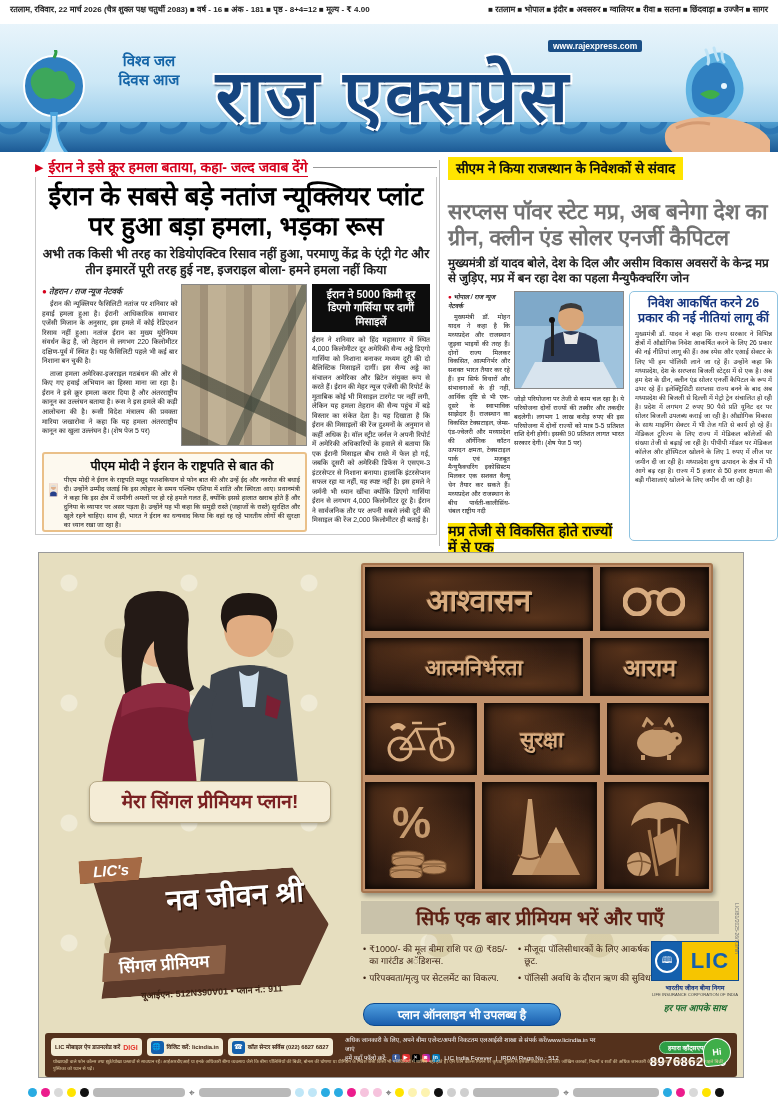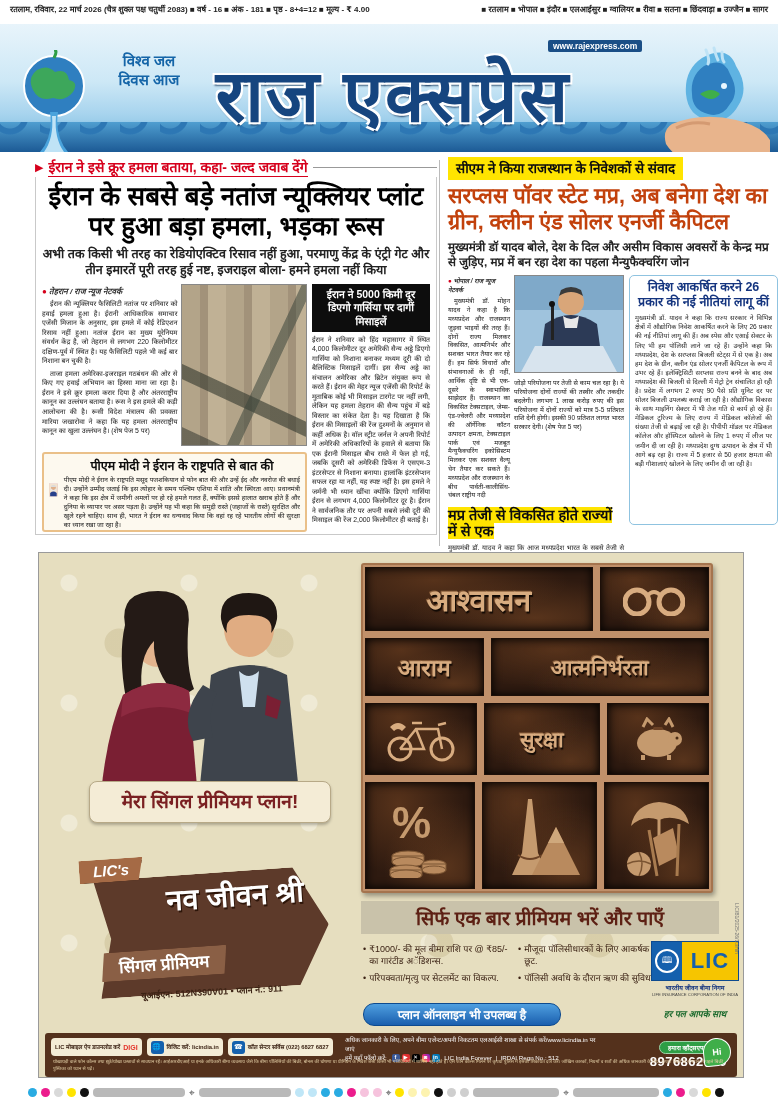--- a/index.html
+++ b/index.html
@@ -61,21 +61,21 @@
     padding:3px 5px;display:flex;gap:6px;height:80px;box-sizing:border-box;}
   .modibox h3{font-size:12.5px;font-weight:bold;margin:0 0 2px;text-align:center;color:#0d0d0d;}
   .modibox .nbody{font-size:6.5px;text-indent:0;}
   .sidebarbox{width:128px;}
   .sidebarbox .bh{background:#0d0d0d;color:#fff;font-size:10.5px;font-weight:bold;
     text-align:center;line-height:1.25;padding:4px 3px;margin-bottom:3px;}
   
   #cm{position:absolute;left:448px;top:157px;width:330px;height:390px;}
   .kicker-yellow{display:inline-block;background:#ffe400;color:#0d0d0d;font-size:13.5px;font-weight:bold;
     padding:2px 8px 3px;}
-  .headline-lg{font-size:21.5px;line-height:1.2;font-weight:bold;color:#c2410c;margin:4px 0 4px;}
+  .headline-lg{font-size:21.5px;line-height:1.2;font-weight:bold;color:#737373;margin:20px 0 4px;}
   .deck-sm{font-size:11.8px;line-height:1.3;font-weight:bold;color:#222;margin:0 0 5px;}
   .cm-lower{display:flex;gap:5px;}
   .cm-leftgrp{width:176px;}
   .cm-toprow{display:flex;gap:4px;}
   .cm-colA{width:62px;}
   .cm-colA .byline{font-size:6.3px;}
   .cm-colA .nbody{font-size:6.4px;text-indent:6px;}
   .cm-mid{width:110px;}
   .cmphoto{width:108px;height:96px;border:1px solid #888;}
   .cm-cap{font-size:6.5px;line-height:1.35;text-align:justify;color:#222;margin-top:2px;}
@@ -139,21 +139,21 @@
   .categoryline{position:absolute;left:318px;top:478px;width:300px;font-size:10px;color:#222;}
   
   .licblock{position:absolute;left:612px;top:388px;width:88px;text-align:center;}
   .liclogo{display:flex;height:38px;border:1px solid #0d4a8f;}
   .licem{width:30px;background:#1460ad;display:flex;align-items:center;justify-content:center;}
   .licem .ring{width:20px;height:20px;border-radius:50%;border:2px solid #fff;display:flex;align-items:center;justify-content:center;color:#fff;font-size:9px;}
   .licyellow{flex:1;background:#f6c500;display:flex;align-items:center;justify-content:center;
     color:#1460ad;font-size:22px;font-weight:bold;letter-spacing:1px;}
   .licname{font-size:6.3px;font-weight:bold;color:#15357f;margin-top:2px;}
   .licname-en{font-size:4.2px;color:#444;}
-  .licslogan{font-size:9px;font-style:italic;font-weight:bold;color:#1d6b2e;margin-top:10px;}
+  .licslogan{font-size:9px;font-style:italic;font-weight:bold;color:#1d6b2e;margin-top:4px;}
   .vcode{position:absolute;right:3px;top:350px;writing-mode:vertical-rl;font-size:5px;color:#777;}
 
   
   .adfooter{position:absolute;left:6px;top:480px;width:692px;height:44px;background:#54311c;
     border-radius:3px;color:#fff;}
   .chips{position:absolute;left:6px;top:5px;display:flex;gap:5px;}
   .chip{background:#f4ecd6;border-radius:4px;color:#3c2315;font-size:5.8px;font-weight:bold;
     padding:3px 4px;display:flex;align-items:center;gap:3px;height:18px;box-sizing:border-box;}
   .chip .cicon{width:13px;height:13px;border-radius:3px;background:#1460ad;color:#fff;display:flex;
     align-items:center;justify-content:center;font-size:7px;}
@@ -182,21 +182,21 @@
   .py{background:#ffe400;} .pk{background:#111;}
   .pcl{background:#bfe6f7;} .pml{background:#f6c3dd;} .pyl{background:#fdf3b0;} .pkl{background:#cfcfcf;}
 </style>
 </head>
 <body>
 
 <div id="page">
 
   <div class="topbar">
     <span>रतलाम, रविवार, 22 मार्च 2026 (चैत्र शुक्ल पक्ष चतुर्थी 2083) ■ वर्ष - 16 ■ अंक - 181 ■ पृष्ठ - 8+4=12 ■ मूल्य - ₹ 4.00</span>
-    <span>■ रतलाम ■ भोपाल ■ इंदौर ■ एलआईसुर ■ ग्वालियर ■ रीवा ■ सतना ■ छिंदवाड़ा ■ उज्जैन ■ सागर</span>
+    <span>■ रतलाम ■ भोपाल ■ इंदौर ■ अवसरुर ■ ग्वालियर ■ रीवा ■ सतना ■ छिंदवाड़ा ■ उज्जैन ■ सागर</span>
   </div>
 
   <div class="masthead">
     <div class="waves2"></div>
     <div class="waves"></div>
     <div class="globe">
       <svg width="95" height="110" viewBox="0 0 95 110">
         <circle cx="42" cy="36" r="30" fill="#2f7fc0"></circle>
         <path d="M25 20 q10 -6 18 2 q12 -4 14 8 q10 2 4 12 q-8 10 -20 6 q-14 4 -20 -8 q-6 -12 4 -20z" fill="#3fae49" opacity=".85"></path>
         <circle cx="42" cy="36" r="30" fill="none" stroke="#fff" stroke-width="2"></circle>
@@ -335,25 +335,25 @@
         </div>
         <div class="cell" style="flex:1">
           <svg width="62" height="34" viewBox="0 0 62 34">
             <circle cx="14" cy="20" r="12" fill="none" stroke="#d8ac80" stroke-width="5"></circle>
             <circle cx="48" cy="20" r="12" fill="none" stroke="#d8ac80" stroke-width="5"></circle>
             <path d="M24 14 q7 -8 14 0" stroke="#d8ac80" stroke-width="4" fill="none"></path>
           </svg>
         </div>
       </div>
       <div class="srow r2">
+        <div class="cell" style="flex:1.85">
+          <span class="sword" style="font-size:21px">आत्मनिर्भरता</span>
+        </div>
         <div class="cell" style="flex:1">
           <span class="sword" style="font-size:23px">आराम</span>
-        </div>
-        <div class="cell" style="flex:1.85">
-          <span class="sword" style="font-size:21px">आत्मनिर्भरता</span>
         </div>
       </div>
       <div class="srow r3">
         <div class="cell" style="flex:1.1">
           <svg width="78" height="48" viewBox="0 0 78 48">
             <circle cx="18" cy="34" r="11" fill="none" stroke="#d8ac80" stroke-width="3"></circle>
             <circle cx="60" cy="34" r="11" fill="none" stroke="#d8ac80" stroke-width="3"></circle>
             <path d="M18 34 L34 14 L56 14 L60 34 M34 14 L42 34 L18 34 M30 8 l10 0 M56 10 l8 -2" stroke="#d8ac80" stroke-width="2.5" fill="none"></path>
             <path d="M8 12 q8 -8 16 0 l-4 4 q-4 -4 -8 0z" fill="#d8ac80"></path>
           </svg>

